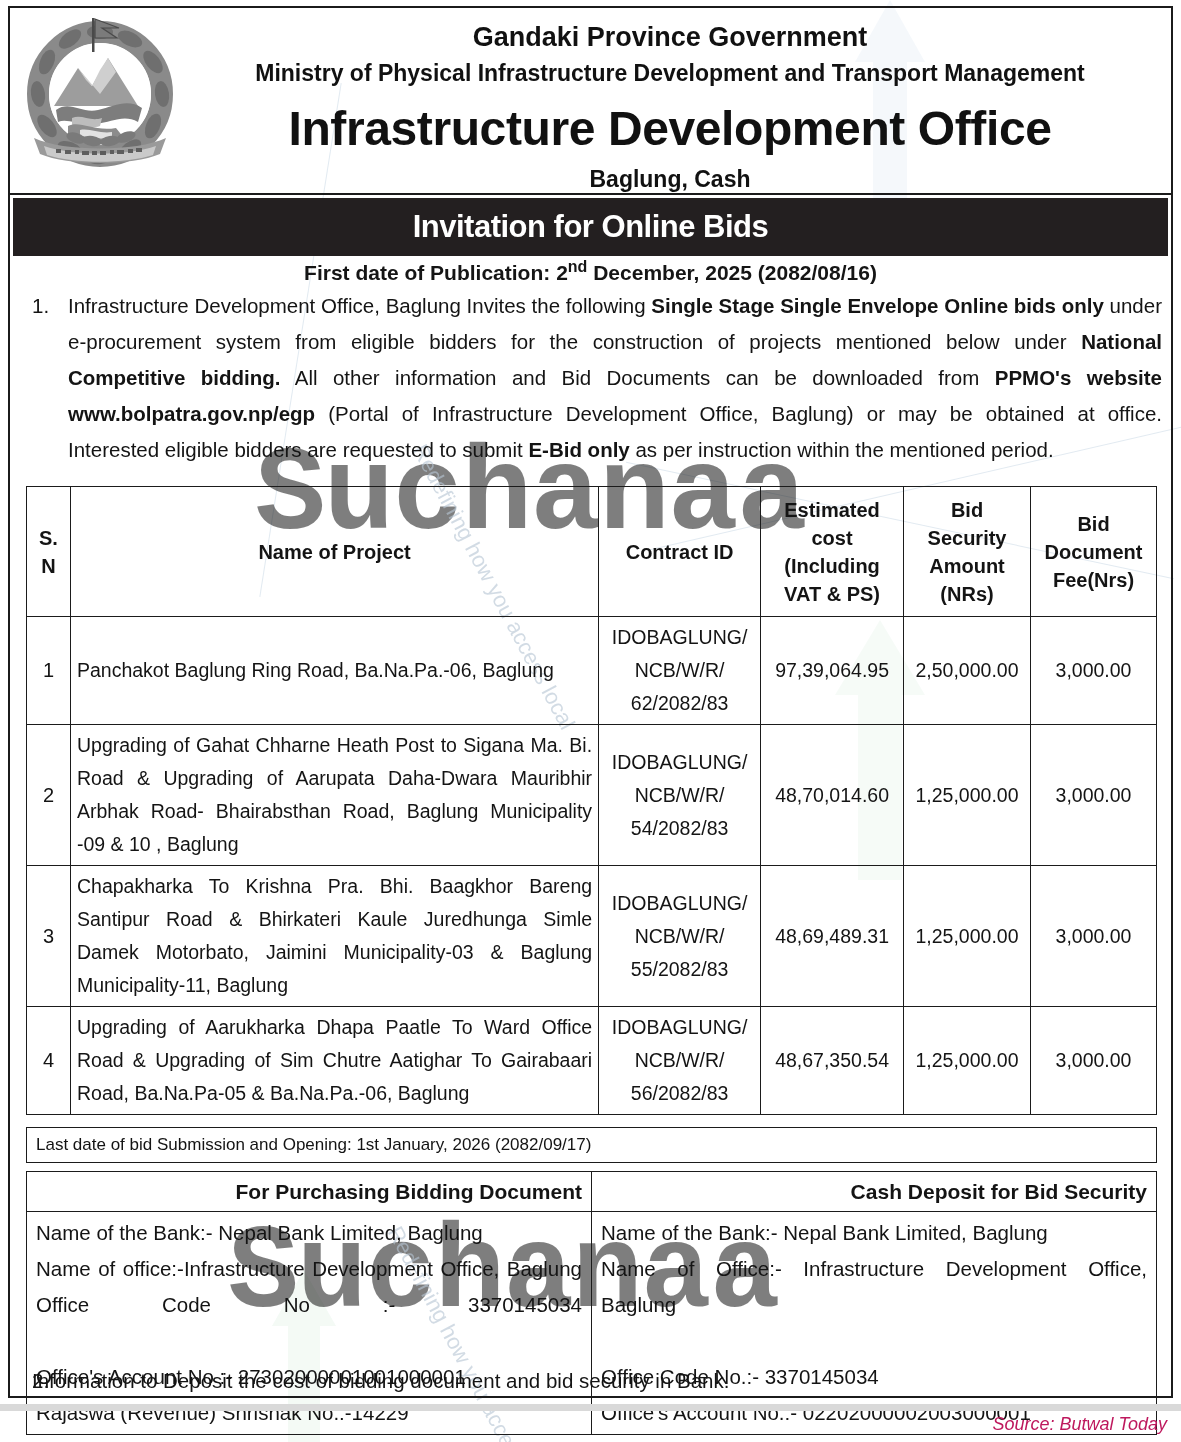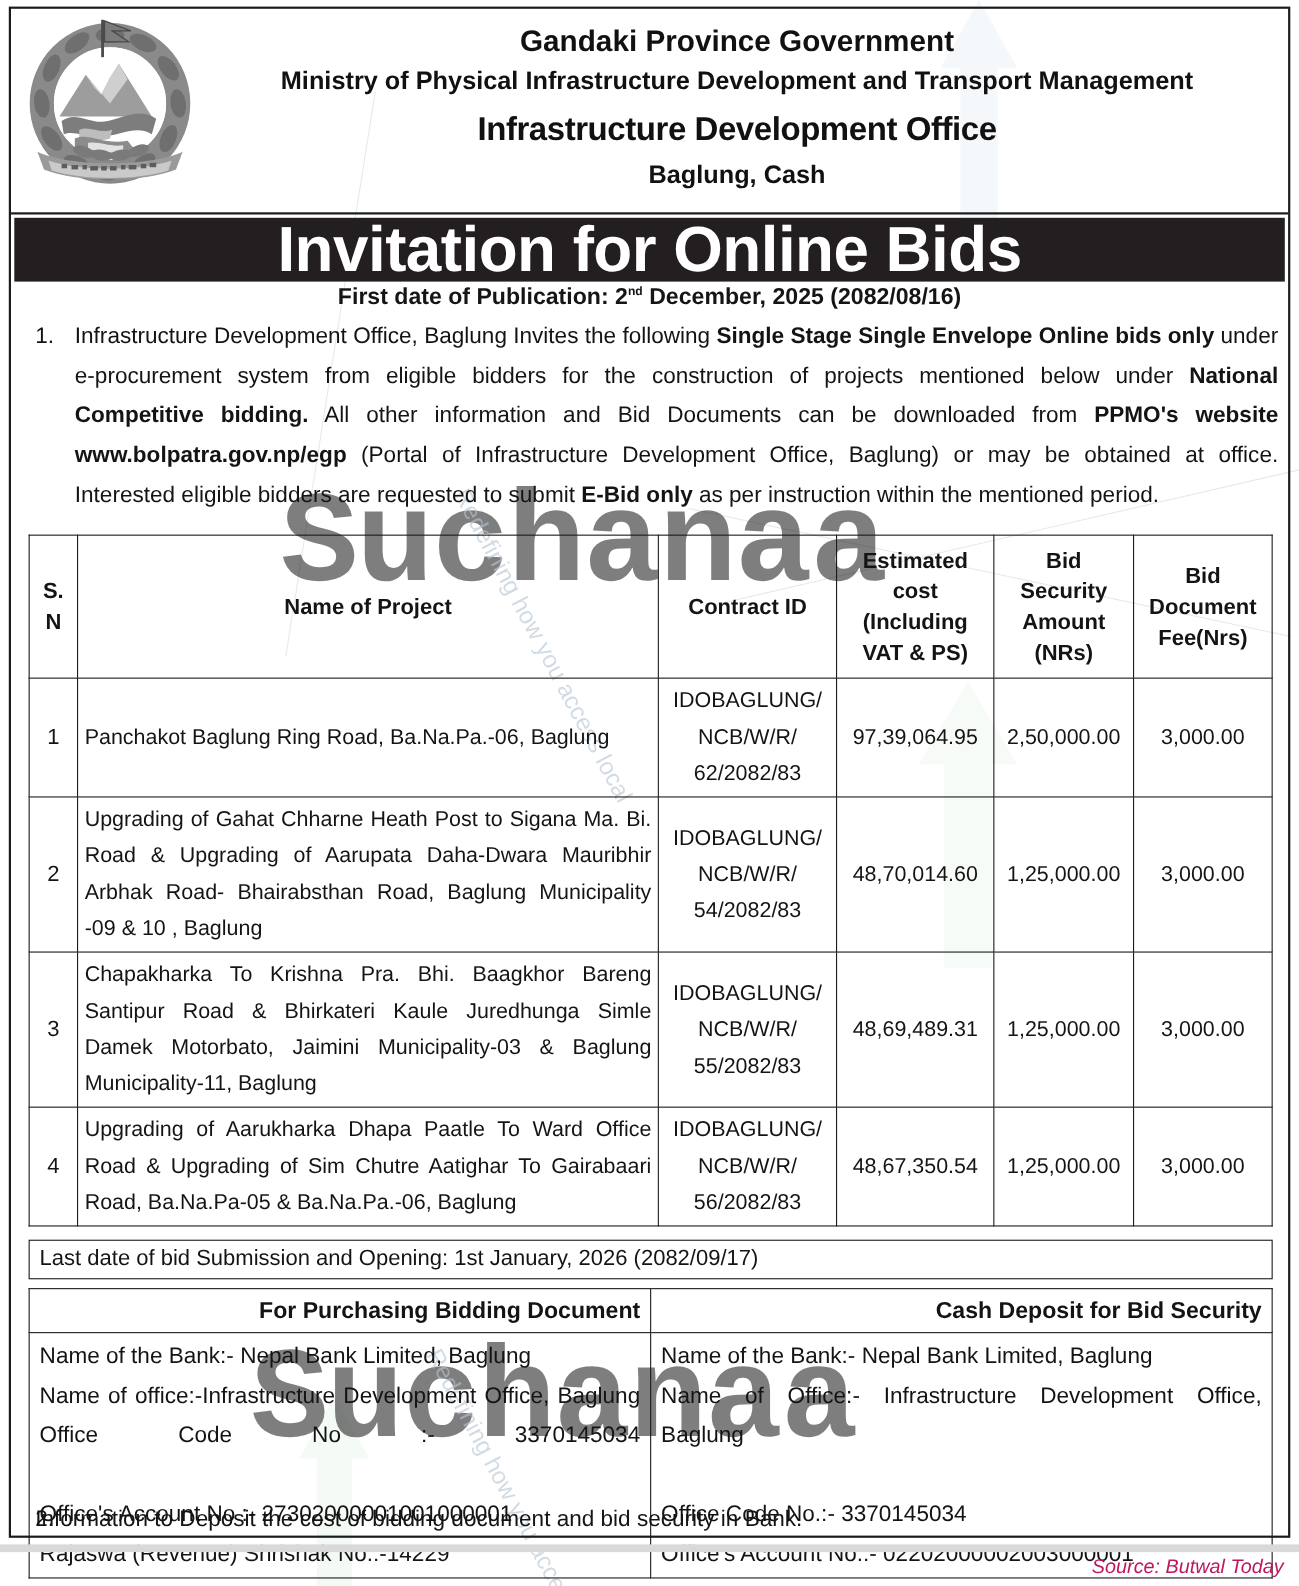--- a/index.html
+++ b/index.html
@@ -82,21 +82,21 @@
   }
   .hdr-txt {
     position: absolute;
     left: 175px; top: 14px;
     width: 970px;
     text-align: center;
     color: #111;
   }
   .h-l1 { font-size: 27px; font-weight: bold; line-height: 1.18; }
   .h-l2 { font-size: 23px; font-weight: bold; line-height: 1.2; margin-top: 6px; }
-  .h-l3 { font-size: 30px; font-weight: bold; line-height: 1.16; margin-top: 14px; letter-spacing: -.4px; }
+  .h-l3 { font-size: 48px; font-weight: bold; line-height: 1.16; margin-top: 14px; letter-spacing: -.4px; }
   .h-l4 { font-size: 23px; font-weight: bold; line-height: 1.2; margin-top: 9px; }
   .hdr-rule {
     position: absolute;
     left: 10px; top: 193px;
     width: 1161px; height: 2px;
     background: #1b1b1b;
     z-index: 2;
   }
 
   
@@ -106,37 +106,37 @@
     width: 1155px; height: 58px;
     background: #231f20;
     z-index: 2;
   }
   .banner-title {
     position: absolute;
     left: 0; right: 0;
     top: 199px;
     text-align: center;
     color: #ffffff;
-    font-size: 58px;
+    font-size: 31px;
     font-weight: bold;
     line-height: 56px;
     letter-spacing: -.5px;
     z-index: 3;
   }
   .pubdate {
     position: absolute;
     left: 0; right: 0;
     top: 258px;
     text-align: center;
     font-size: 21px;
     font-weight: bold;
     color: #151515;
     z-index: 2;
   }
-  .pubdate sup { font-size: 11px; vertical-align: super; }
+  .pubdate sup { font-size: 16px; vertical-align: super; }
 
   
   .para1 {
     position: absolute;
     left: 32px; top: 288px;
     width: 1130px;
     z-index: 2;
     font-size: 20.5px;
     line-height: 36px;
     color: #141414;
@@ -186,21 +186,21 @@
   td.c-sn  { font-size: 20px; }
   .cid-line { display: block; }
 
   
   .lastdate {
     position: absolute;
     left: 26px; top: 1127px;
     width: 1131px; height: 36px;
     border: 1.6px solid #1b1b1b;
     z-index: 2;
-    font-size: 20px;
+    font-size: 17px;
     color: #141414;
     line-height: 33px;
     padding-left: 9px;
   }
 
   
   table.bank {
     position: absolute;
     left: 26px; top: 1171px;
     width: 1131px;

